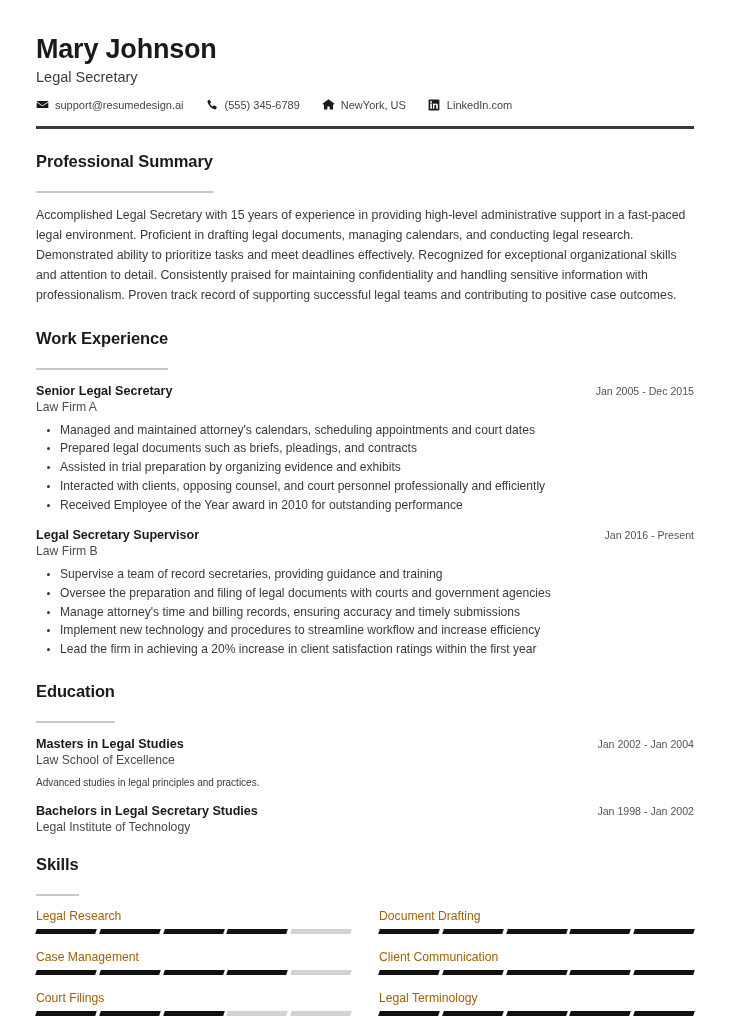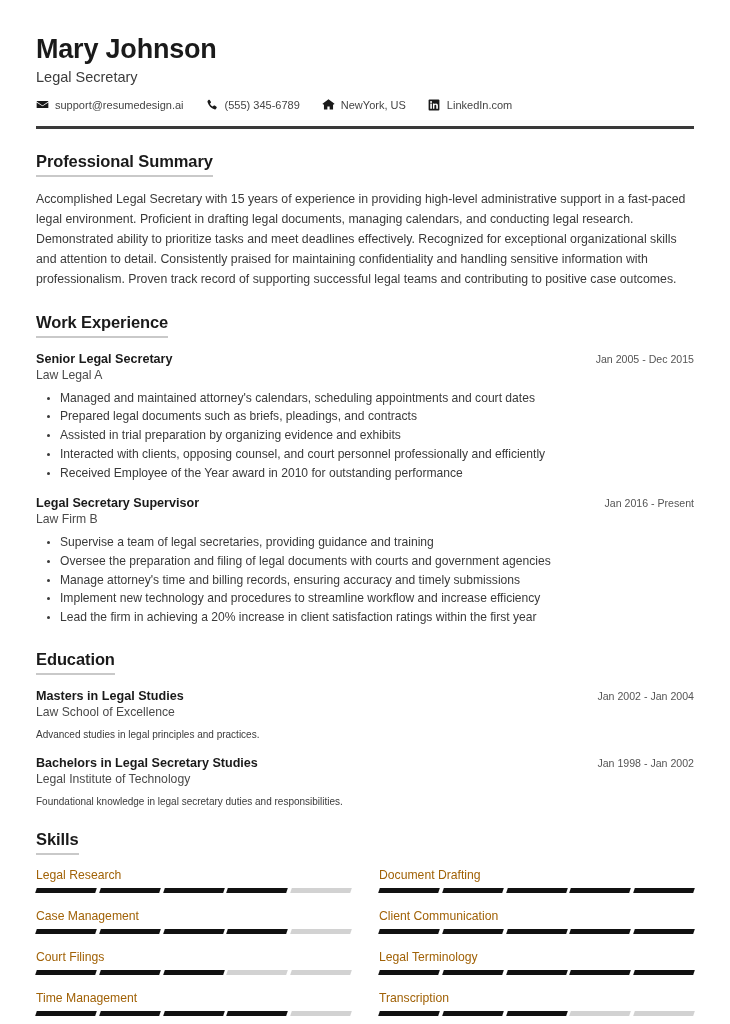--- a/index.html
+++ b/index.html
@@ -70,21 +70,21 @@
 
   
   .section { margin-top: 23px; }
   .section.tight { margin-top: 21px; }
 
   .section-title {
     display: inline-block;
     font-size: 16.5px;
     font-weight: bold;
     color: #1a1a1a;
-    padding-bottom: 4px;
+    padding-bottom: 20px;
     border-bottom: 2px solid #c9c9c9;
     letter-spacing: -0.1px;
   }
 
   .summary-text {
     margin-top: 13px;
     font-size: 12.3px;
     line-height: 1.62;
     color: #3a3a3a;
     text-align: left;
@@ -239,38 +239,38 @@
   </div>
 
   <div class="section">
     <div class="section-title">Work Experience</div>
 
     <div class="entry">
       <div class="entry-head">
         <span class="entry-role">Senior Legal Secretary</span>
         <span class="entry-dates">Jan 2005 - Dec 2015</span>
       </div>
-      <div class="entry-org">Law Legal A</div>
+      <div class="entry-org">Law Firm A</div>
       <ul class="bullets">
         <li>Managed and maintained attorney's calendars, scheduling appointments and court dates</li>
         <li>Prepared legal documents such as briefs, pleadings, and contracts</li>
         <li>Assisted in trial preparation by organizing evidence and exhibits</li>
         <li>Interacted with clients, opposing counsel, and court personnel professionally and efficiently</li>
         <li>Received Employee of the Year award in 2010 for outstanding performance</li>
       </ul>
     </div>
 
     <div class="entry">
       <div class="entry-head">
         <span class="entry-role">Legal Secretary Supervisor</span>
         <span class="entry-dates">Jan 2016 - Present</span>
       </div>
       <div class="entry-org">Law Firm B</div>
       <ul class="bullets">
-        <li>Supervise a team of legal secretaries, providing guidance and training</li>
+        <li>Supervise a team of record secretaries, providing guidance and training</li>
         <li>Oversee the preparation and filing of legal documents with courts and government agencies</li>
         <li>Manage attorney's time and billing records, ensuring accuracy and timely submissions</li>
         <li>Implement new technology and procedures to streamline workflow and increase efficiency</li>
         <li>Lead the firm in achieving a 20% increase in client satisfaction ratings within the first year</li>
       </ul>
     </div>
   </div>
 
   <div class="section">
     <div class="section-title">Education</div>
@@ -283,21 +283,20 @@
       <div class="entry-org">Law School of Excellence</div>
       <div class="entry-desc">Advanced studies in legal principles and practices.</div>
     </div>
 
     <div class="entry">
       <div class="entry-head">
         <span class="entry-role">Bachelors in Legal Secretary Studies</span>
         <span class="entry-dates">Jan 1998 - Jan 2002</span>
       </div>
       <div class="entry-org">Legal Institute of Technology</div>
-      <div class="entry-desc">Foundational knowledge in legal secretary duties and responsibilities.</div>
     </div>
   </div>
 
   <div class="section tight">
     <div class="section-title">Skills</div>
     <div class="skills-grid" id="skills-grid">
         <div class="skill">
           <div class="skill-name">Legal Research</div>
           <div class="skill-bar">
             <div class="seg on"></div>

